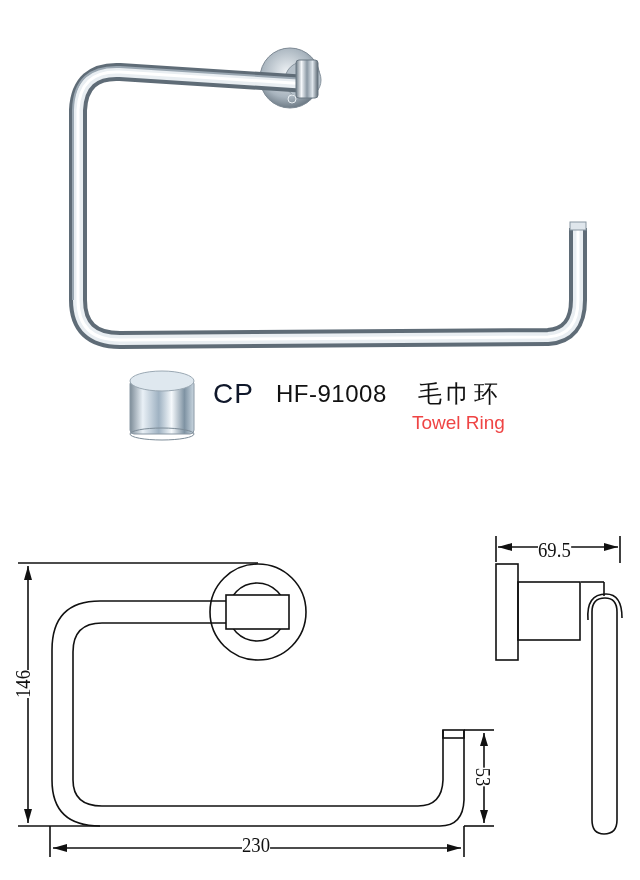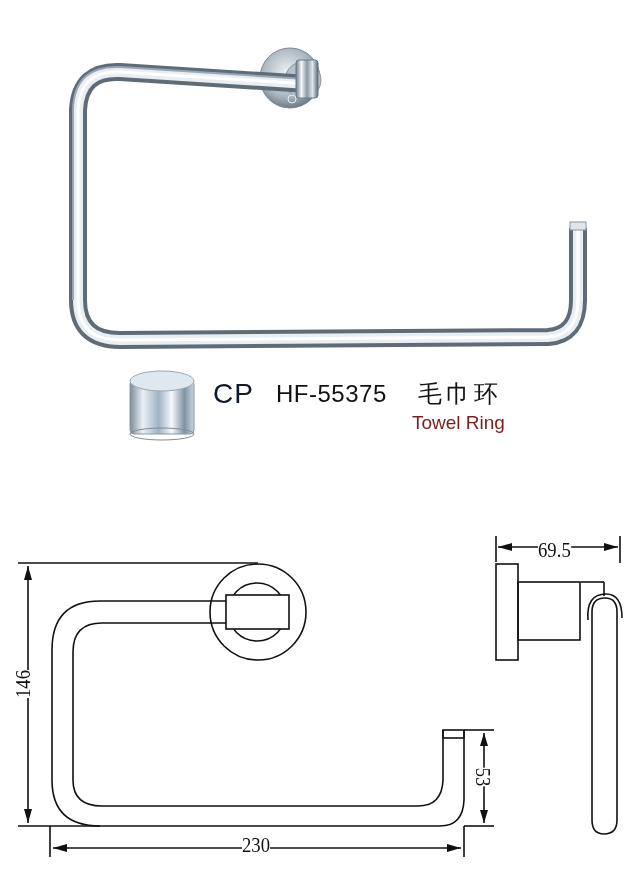--- a/index.html
+++ b/index.html
@@ -2,21 +2,21 @@
 <html><head>
 <meta charset="utf-8">
 <style>
   html,body{margin:0;padding:0;background:#ffffff;}
   body{width:640px;height:880px;position:relative;overflow:hidden;font-family:"Liberation Sans",sans-serif;}
   .abs{position:absolute;}
   svg{position:absolute;left:0;top:0;}
   .label-cp{left:213px;top:378px;font-size:28px;color:#0f172a;letter-spacing:1px;}
   .label-model{left:276px;top:380px;font-size:24px;color:#111;letter-spacing:0.5px;}
   .label-cn{left:418px;top:378px;font-size:24px;color:#111;font-family:Liberation Serif, serif;letter-spacing:4px;}
-  .label-en{left:412px;top:412px;font-size:19px;color:#7f1d1d;}
+  .label-en{left:412px;top:412px;font-size:19px;color:#ef4444;}
   .dim{font-family:"Liberation Serif",serif;font-size:22px;color:#111;background:#fff;line-height:22px;}
   .dim-230{left:242px;top:834px;transform:scaleX(0.85);transform-origin:left top;}
   .dim-146{left:6px;top:673px;transform:rotate(-90deg) scaleX(0.85);transform-origin:center;}
   .dim-53{left:472px;top:766px;transform:rotate(90deg) scaleX(0.85);transform-origin:center;}
   .dim-695{left:538px;top:539px;transform:scaleX(0.85);transform-origin:left top;}
 </style>
 </head>
 <body>
 
 <svg width="640" height="880" viewBox="0 0 640 880">
@@ -65,21 +65,21 @@
   <rect x="296" y="60" width="22" height="38" rx="3" fill="url(#chromeV)" stroke="#6b7883" stroke-width="1"></rect>
 
   <g>
     <rect x="130" y="380" width="64" height="54" rx="4" fill="url(#swatch)" stroke="#8a98a4" stroke-width="1"></rect>
     <ellipse cx="162" cy="381" rx="32" ry="10" fill="#dfe8ef" stroke="#9aa8b3" stroke-width="1"></ellipse>
     <ellipse cx="162" cy="434" rx="32" ry="6" fill="none" stroke="#7d8c98" stroke-width="1"></ellipse>
   </g>
 </svg>
 
 <div class="abs label-cp">CP</div>
-<div class="abs label-model">HF-55375</div>
+<div class="abs label-model">HF-91008</div>
 <div class="abs label-cn">毛巾环</div>
 <div class="abs label-en">Towel Ring</div>
 
 <svg width="640" height="880" viewBox="0 0 640 880">
   <g fill="none" stroke="#111" stroke-width="1.6">
 
     <circle cx="258" cy="612" r="48"></circle>
     <circle cx="257" cy="612" r="29"></circle>
 
     <path d="M226 601 L100 601 Q52 601 52 650 L52 780 Q52 826 100 826 L440 826 Q463 826 464 800 L464 730"></path>

